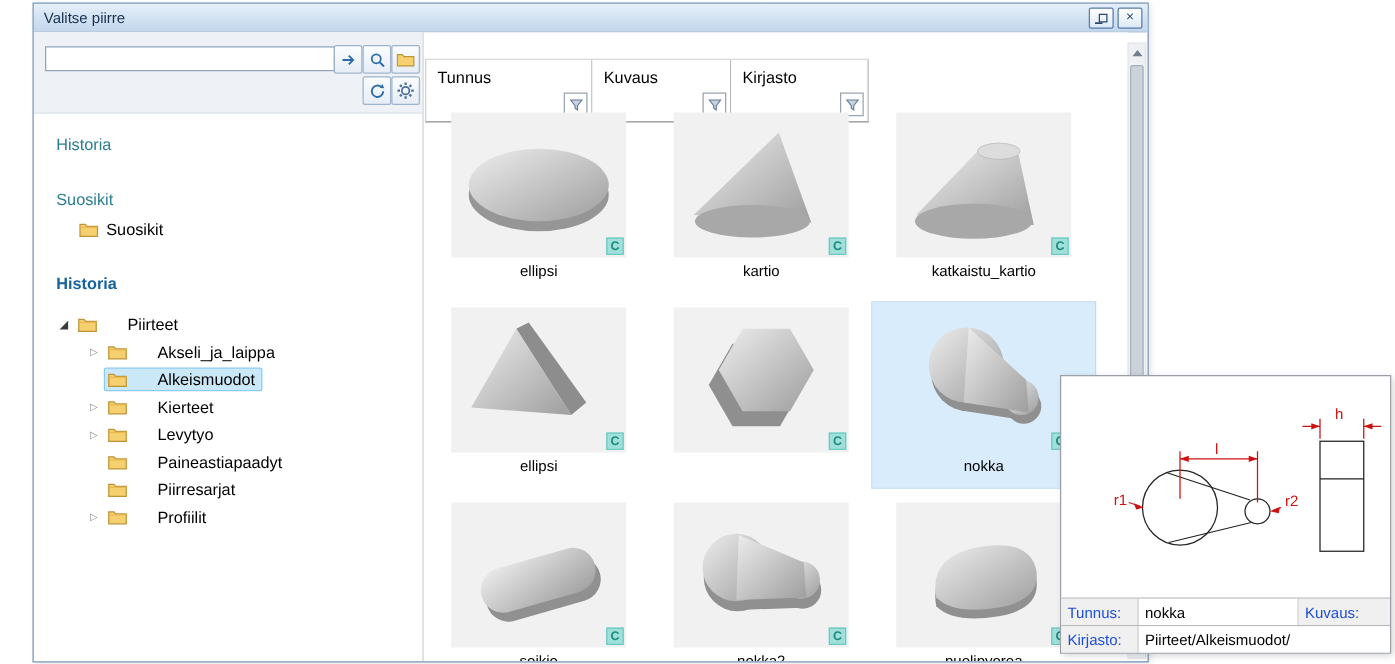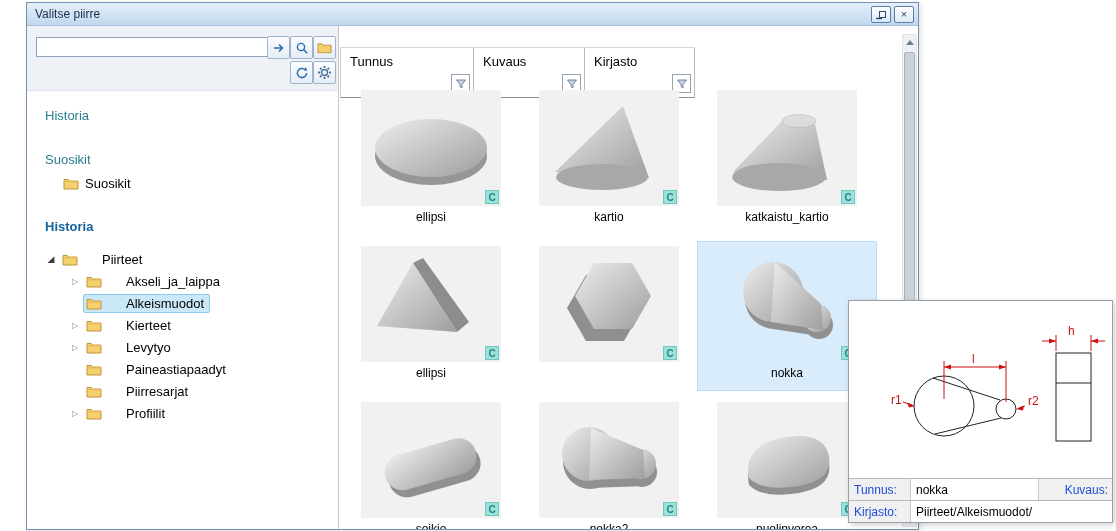--- a/index.html
+++ b/index.html
@@ -452,19 +452,19 @@
       <text x="123" y="62">l</text>
       <text x="42" y="103">r1</text>
       <text x="179" y="104">r2</text>
       <text x="219" y="34">h</text>
     </g>
   </svg>
 
   <div class="prow prow1">
     <span class="pcell plabel" style="width:62px;">Tunnus:</span>
     <span class="pcell pvalue" style="width:128px;">nokka</span>
-    <span class="pcell plabel" style="flex:1;border-right:none;text-align:right;">Kuvaus:</span>
+    <span class="pcell plabel" style="flex:1;border-right:none;">Kuvaus:</span>
   </div>
   <div class="prow prow2">
     <span class="pcell plabel" style="width:62px;">Kirjasto:</span>
     <span class="pcell pvalue" style="flex:1;border-right:none;">Piirteet/Alkeismuodot/</span>
   </div>
 </div>
 
 </body></html>

